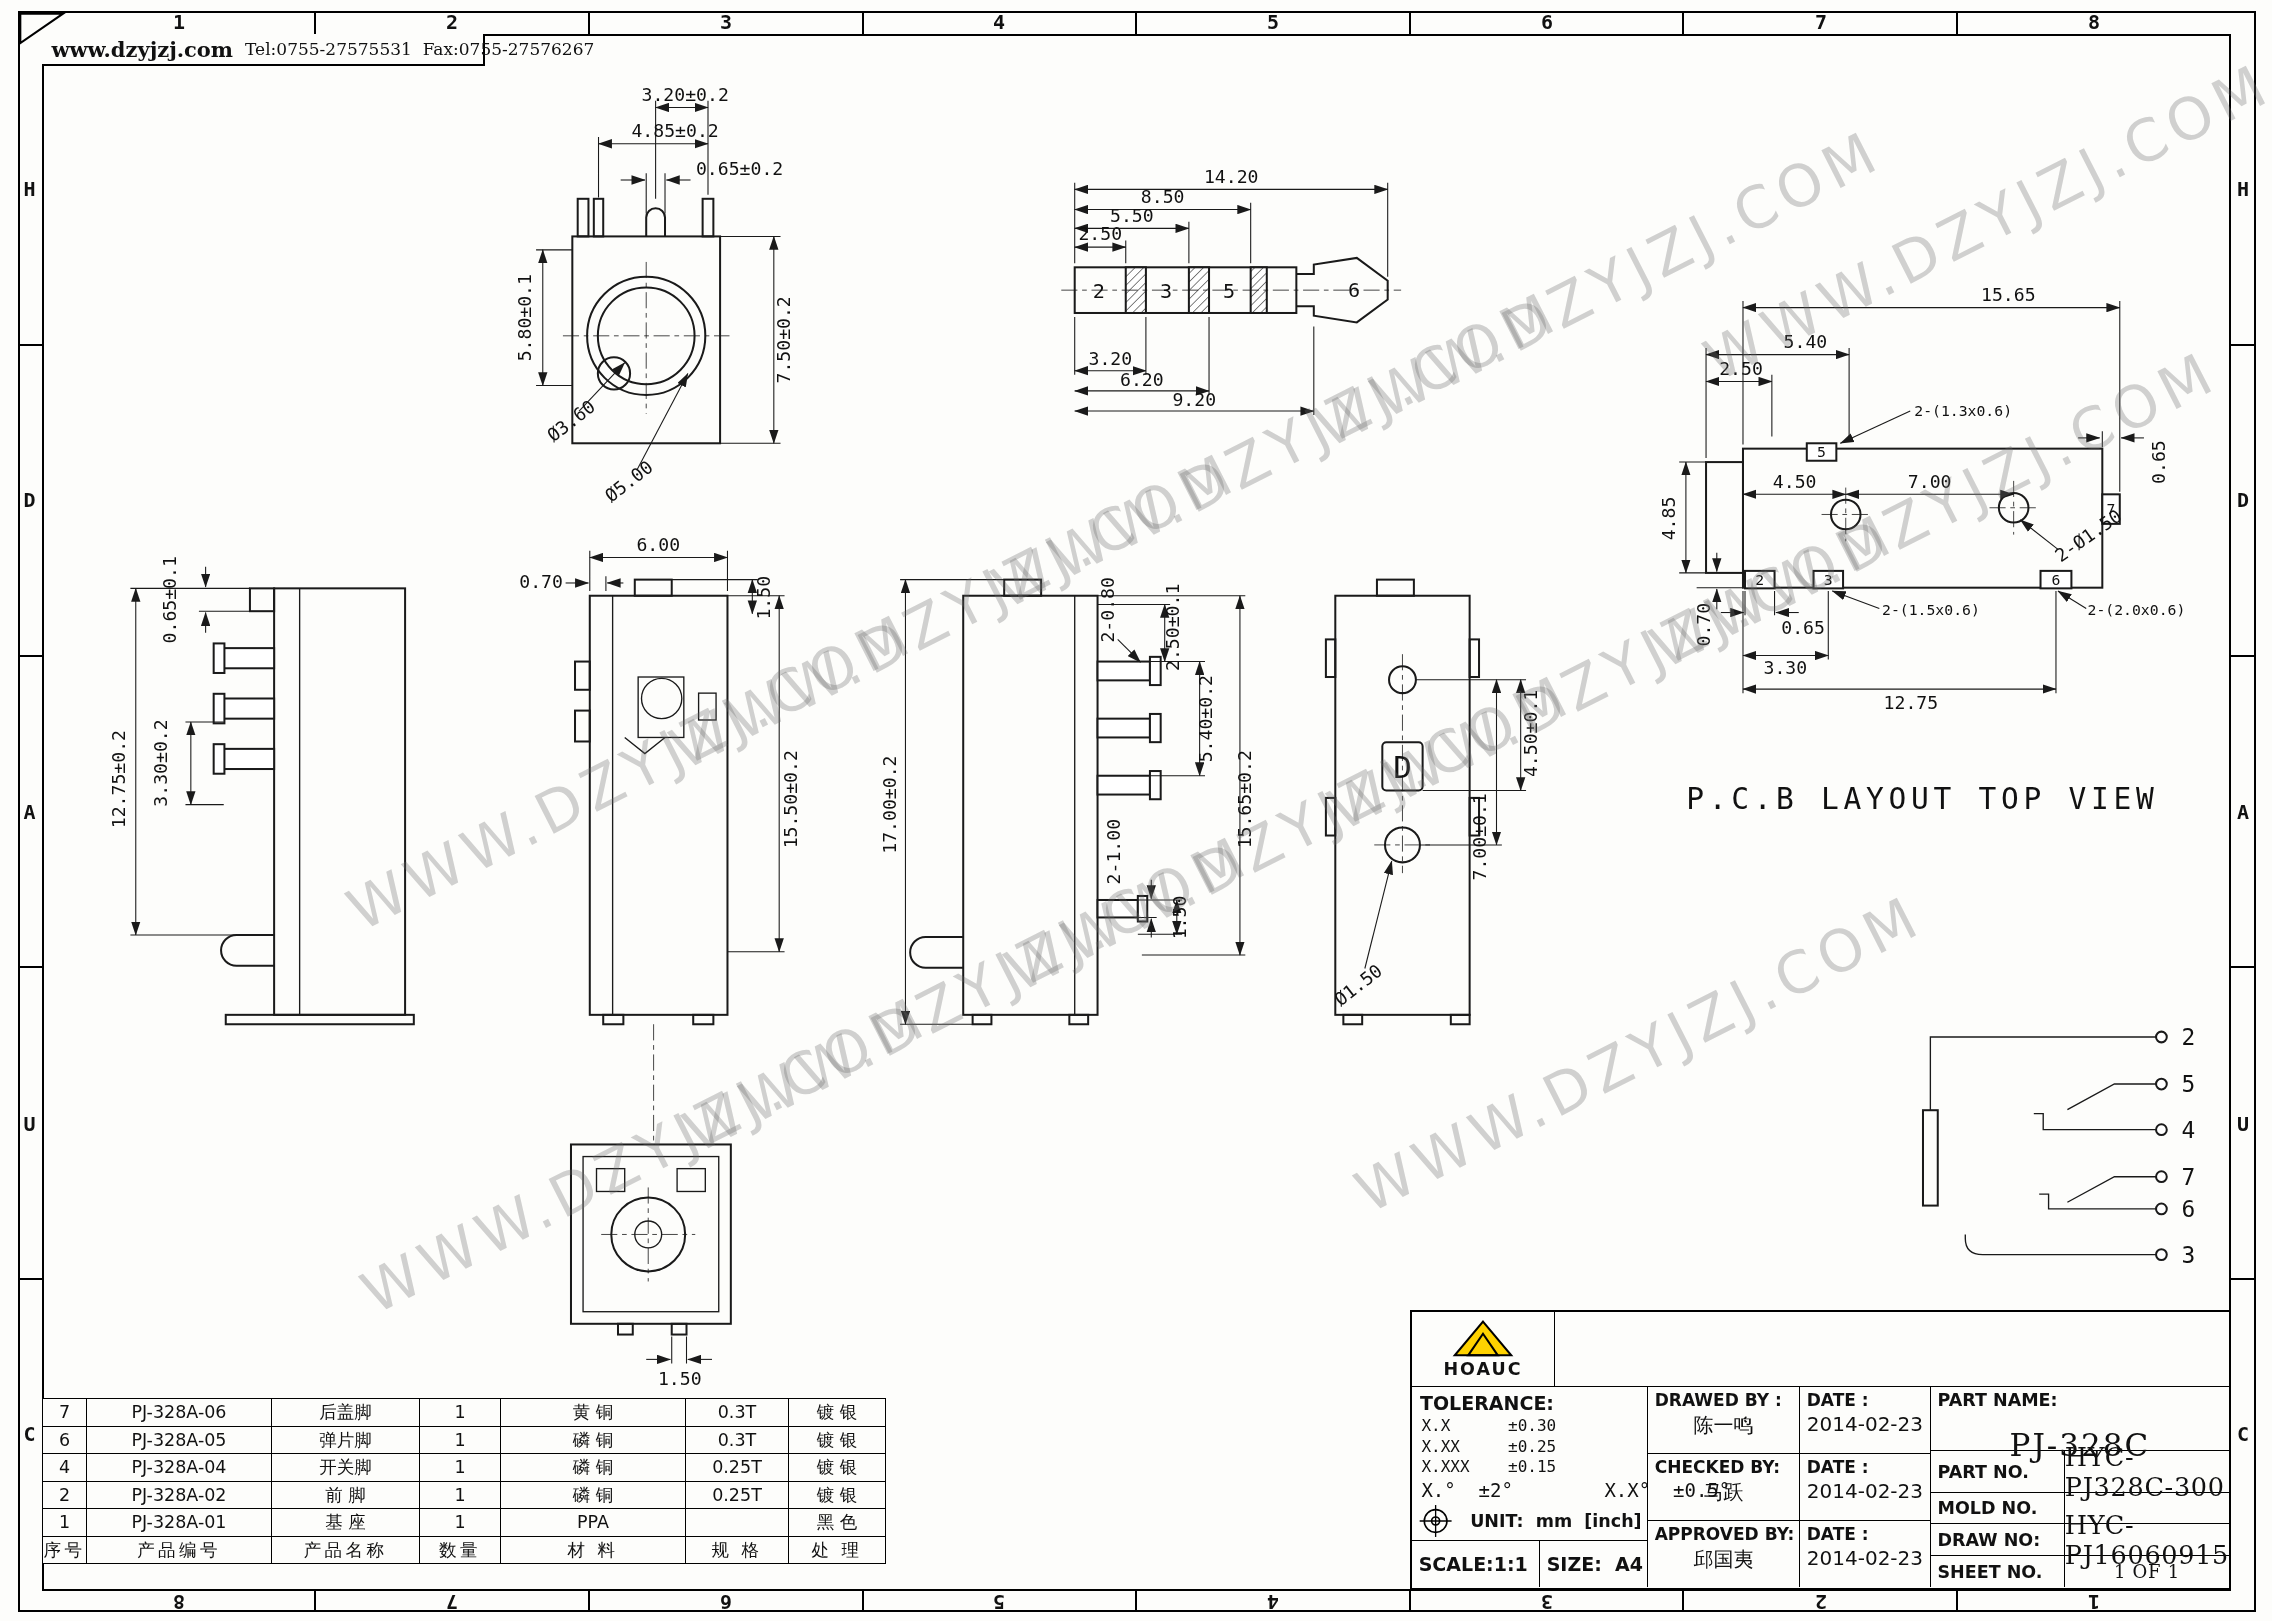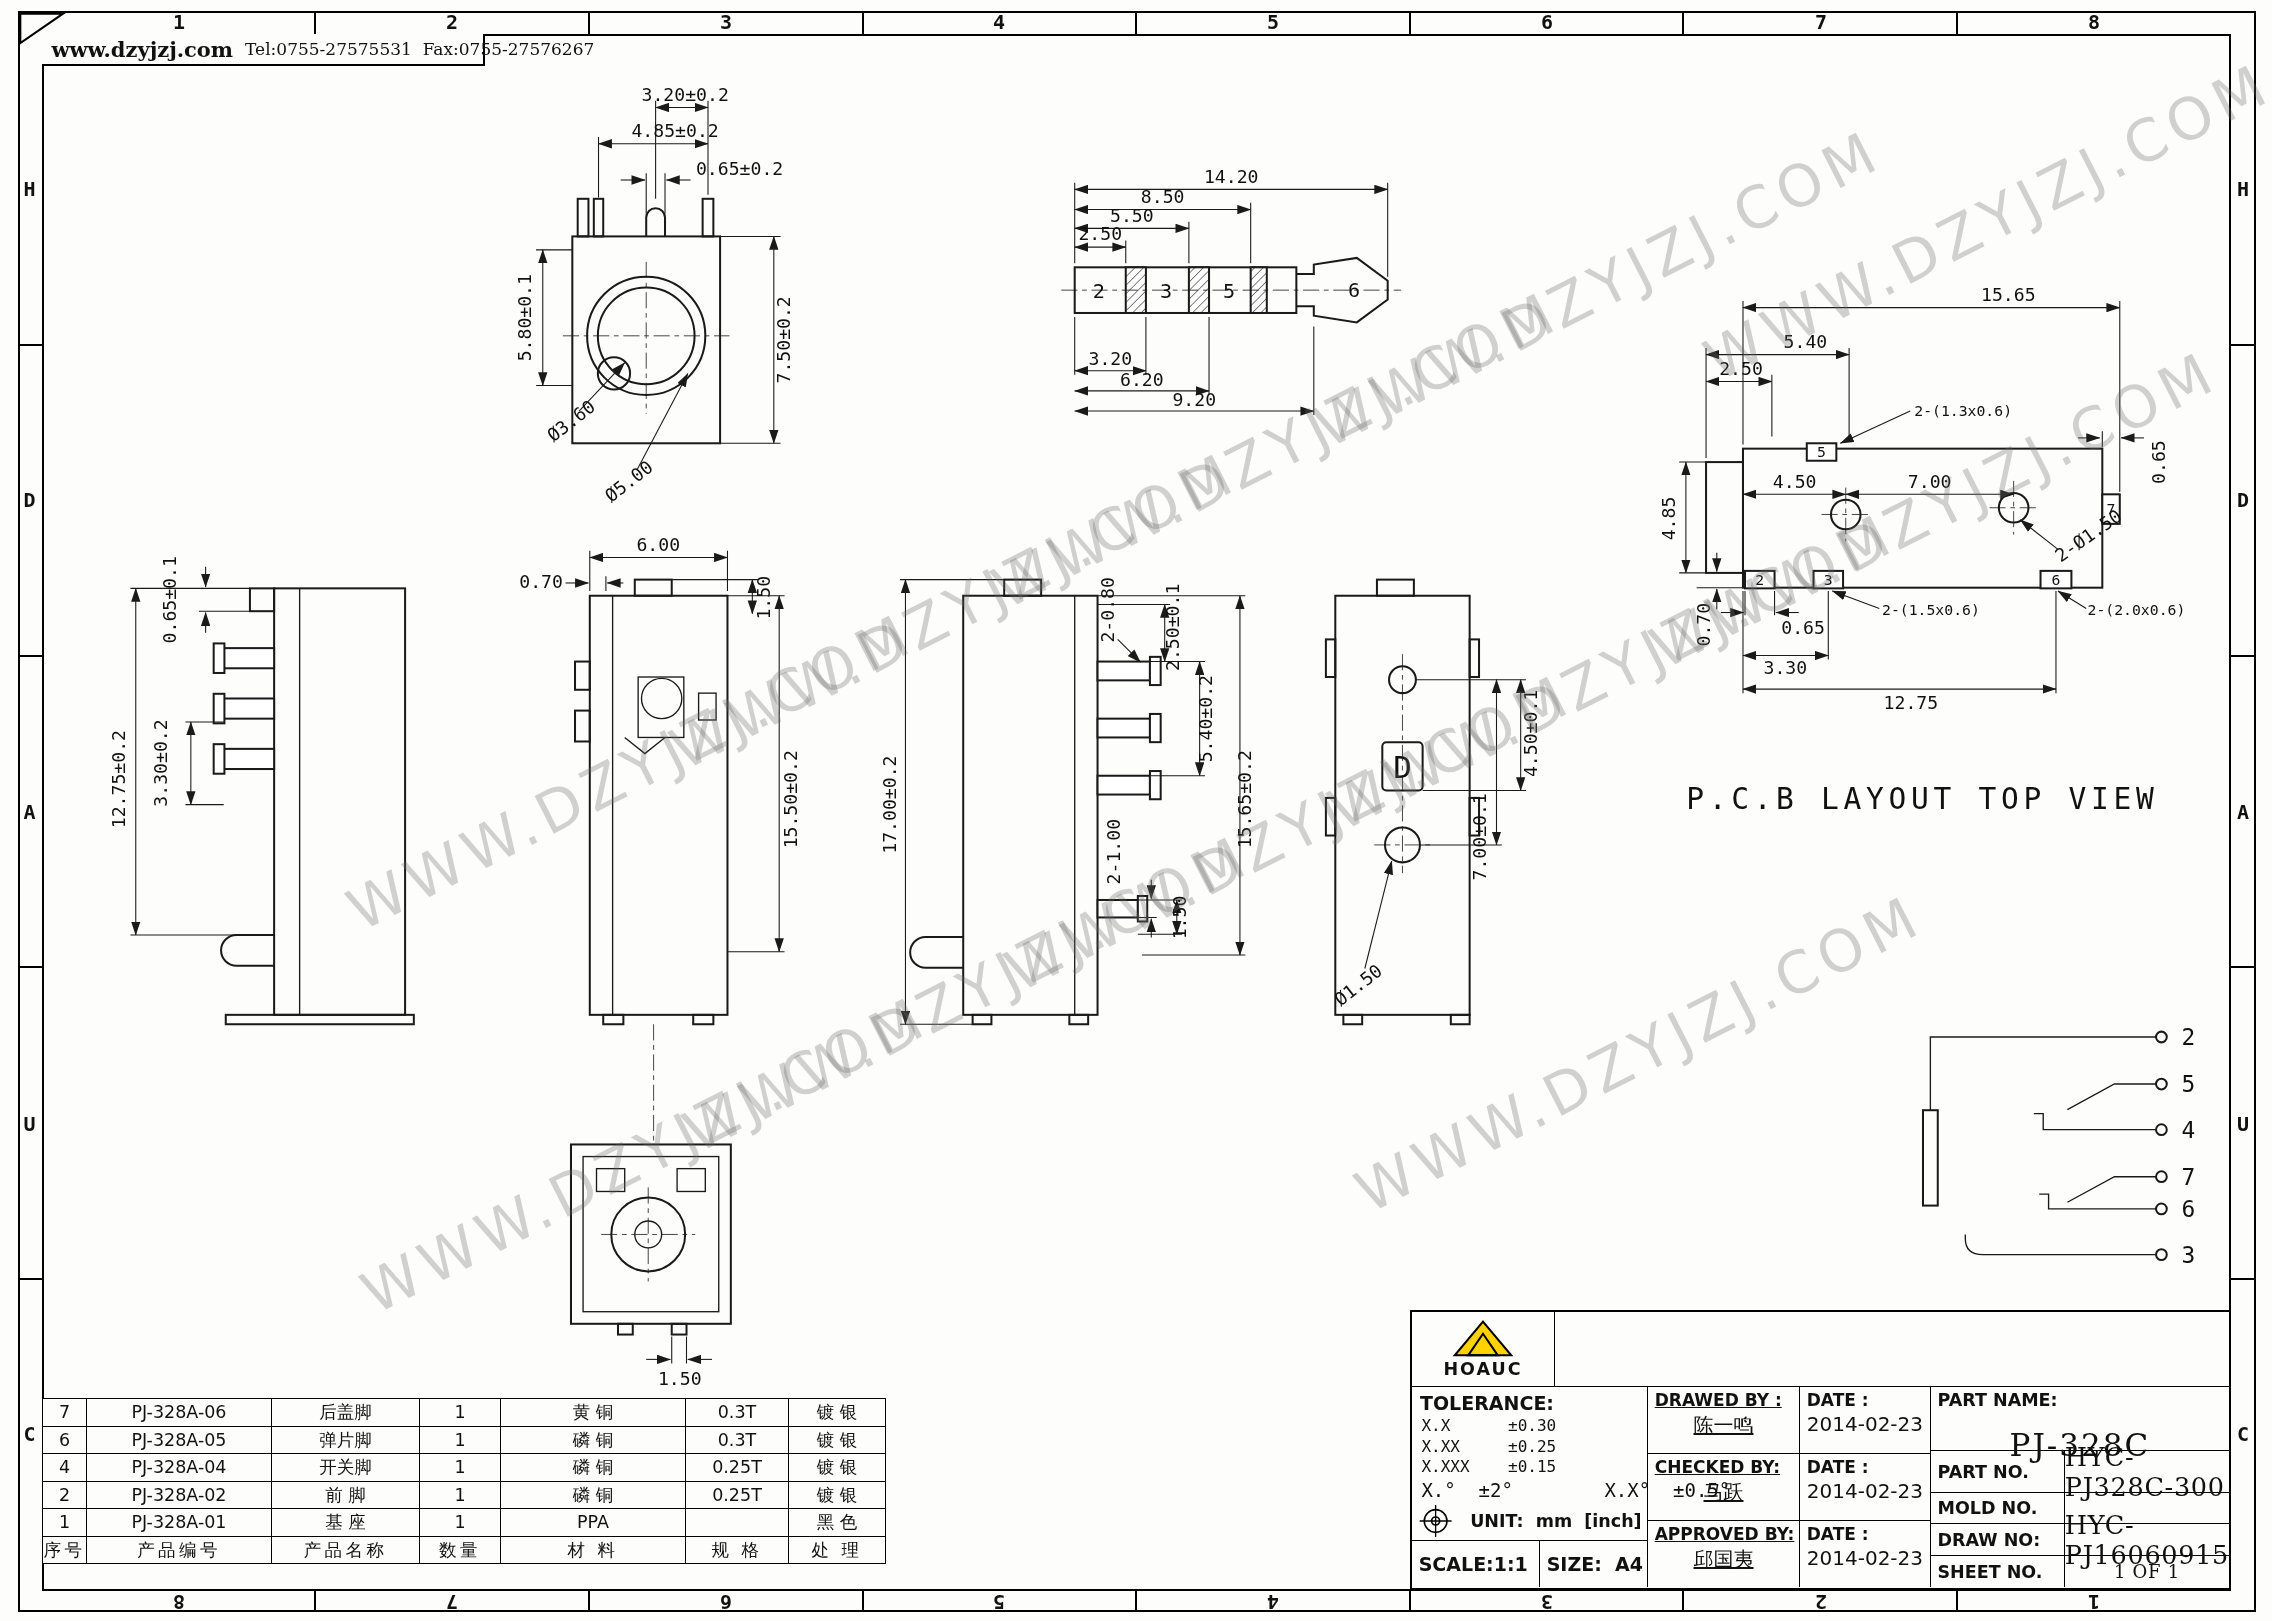--- a/index.html
+++ b/index.html
@@ -52,21 +52,21 @@
   .tol-unit-row { flex:1; display:flex; align-items:center; gap:6.7px; padding:1.3px 5.4px; }
   .tol-unit-row span { font:bold 17.5px "DejaVu Sans", sans-serif; white-space:pre; }
   .tol-scale-row { height:52px; border-top:1.7px solid #000; display:flex; }
   .scale-cell { width:128px; border-right:1.7px solid #000; display:flex; align-items:center;
                 padding-left:6.7px; font:bold 19px "DejaVu Sans", sans-serif; }
   .size-cell  { flex:1; display:flex; align-items:center; padding-left:6.7px;
                 font:bold 19px "DejaVu Sans", sans-serif; white-space:pre; }
   .tb-sign { width:288px; border-right:1.7px solid #000; display:flex; flex-direction:column; }
   .sign-row { flex:1; display:flex; border-bottom:1.7px solid #000; }
   .sign-row:last-child { border-bottom:none; }
-  .sign-name { width:152px; border-right:1.7px solid #000; padding:2.7px 6.7px;text-decoration:underline; }
+  .sign-name { width:152px; border-right:1.7px solid #000; padding:2.7px 6.7px; }
   .sign-date { flex:1; padding:2.7px 6.7px; }
   .sign-label { font:bold 17px "DejaVu Sans", sans-serif; white-space:pre; }
   .sign-value { font-size:20px; text-align:center; margin-top:2.7px; }
   .tb-part { flex:1; display:flex; flex-direction:column; }
   .part-name-row { height:64px; border-bottom:1.7px solid #000; padding:2.7px 6.7px; }
   .part-label-sm { font:bold 17.5px "DejaVu Sans", sans-serif; }
   .part-name-value { font:31px "DejaVu Serif", serif; text-align:center; letter-spacing:2px; margin-top:17px; }
   .part-row { display:flex; border-bottom:1.7px solid #000; }
   .part-row:last-child { border-bottom:none; }
   .pr-no { height:42px; } .pr-mold { height:31px; } .pr-draw { height:32px; } .pr-sheet { flex:1; }

